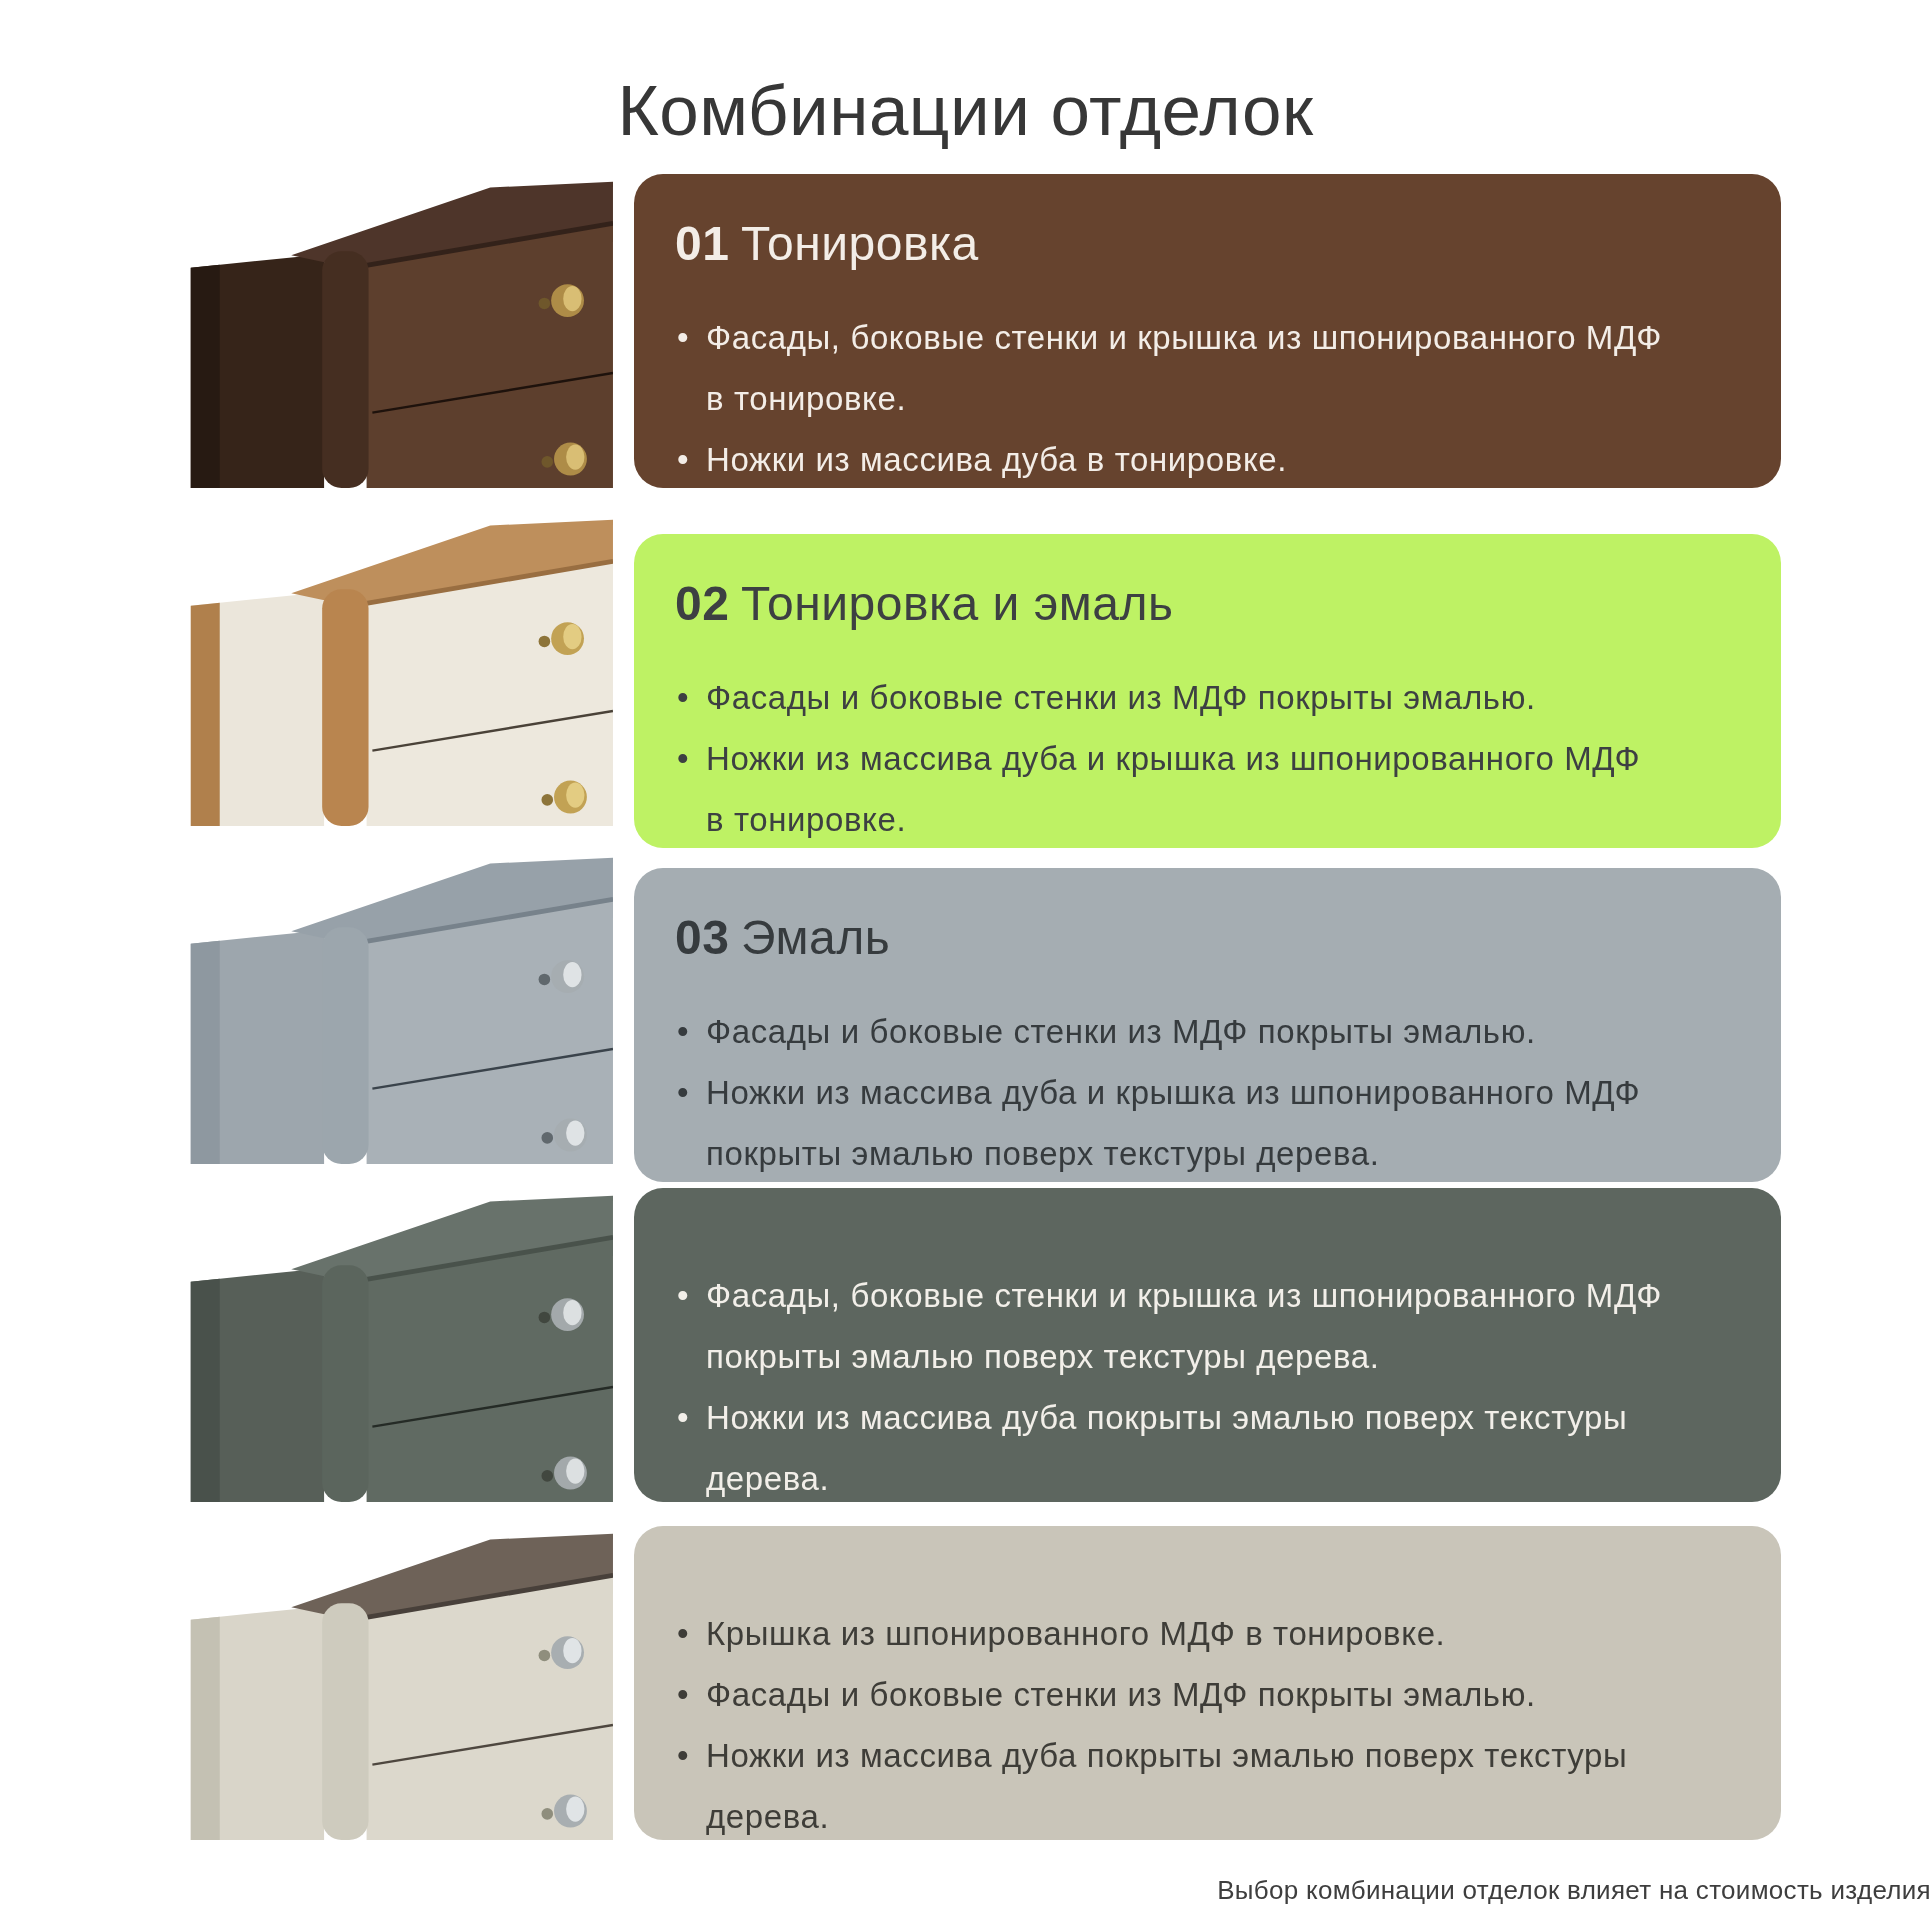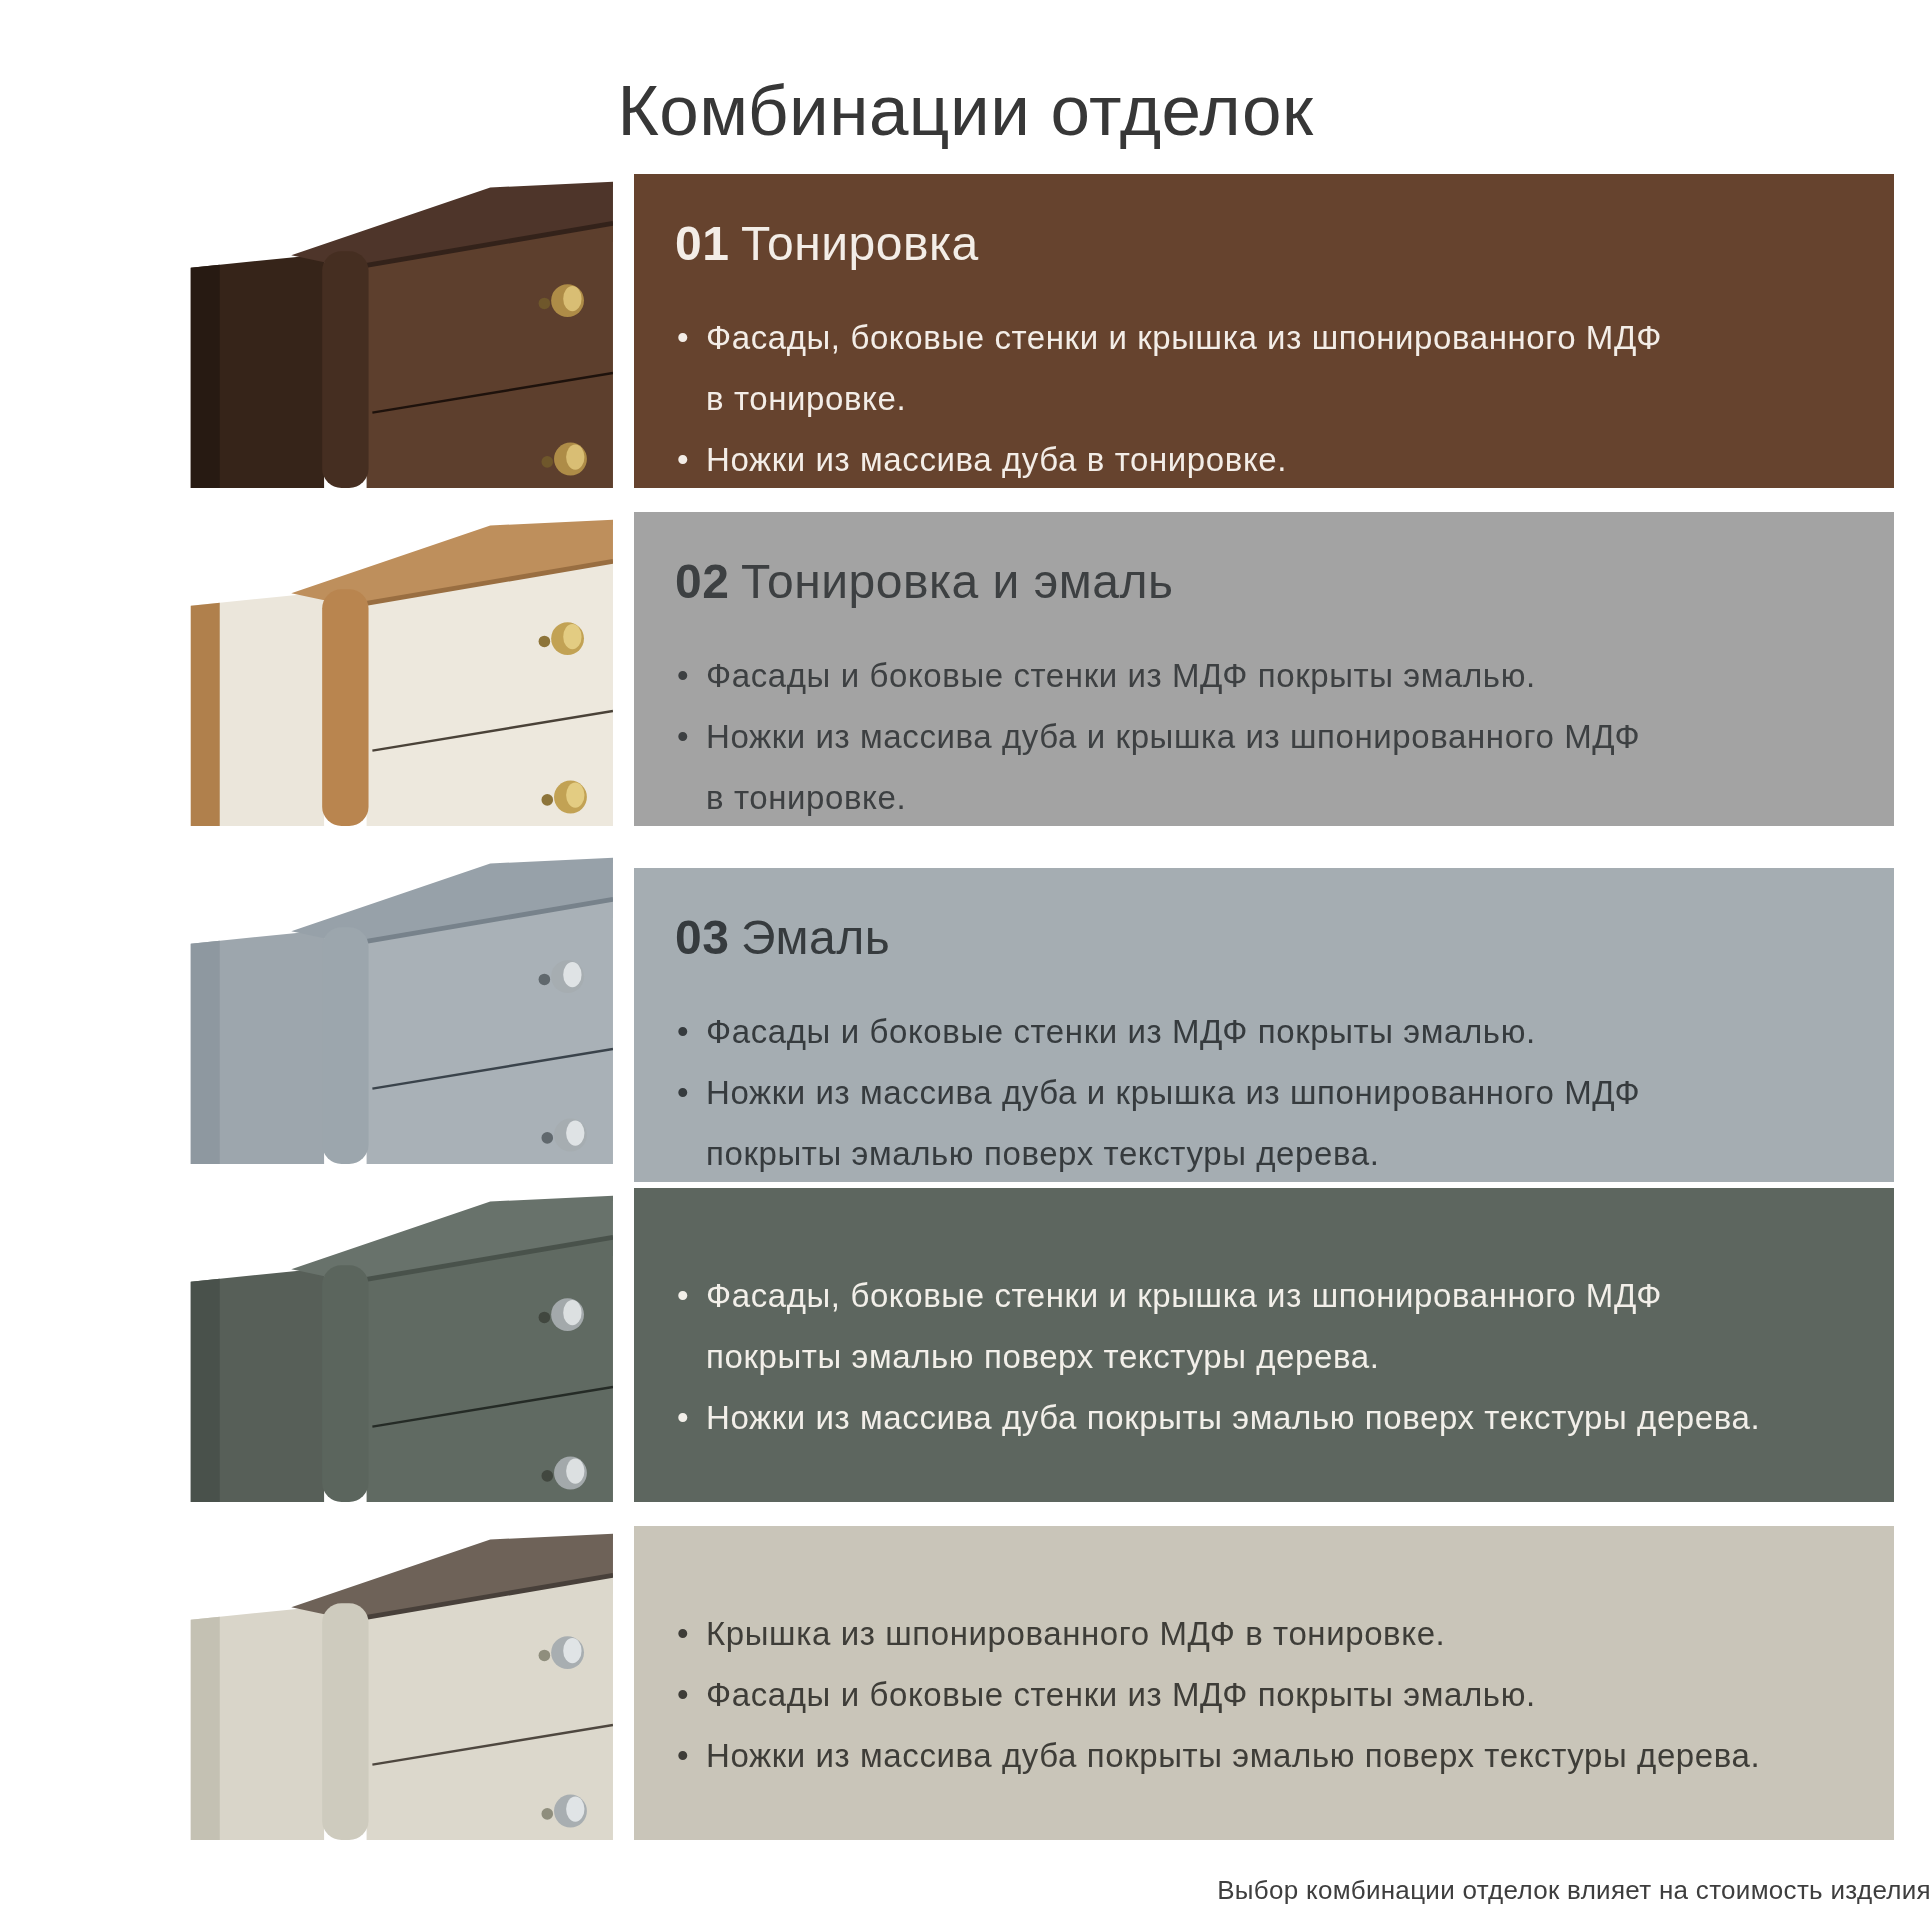--- a/index.html
+++ b/index.html
@@ -8,22 +8,22 @@
 
   .page-title{position:absolute;top:70px;left:0;width:100%;text-align:center;
     font-size:71px;font-weight:400;color:#373737;letter-spacing:0.5px;margin:0;}
 
   .row{position:absolute;left:183px;width:1598px;height:314px;}
   .r0{top:174px}.r1{top:512px}.r2{top:850px}.r3{top:1188px}.r4{top:1526px}
 
   .photo{position:absolute;left:0;top:0;width:430px;height:314px;background:#ffffff;overflow:hidden;}
   .photo svg{display:block;width:430px;height:314px;}
 
-  .panel{position:absolute;left:451px;top:0;width:1260px;height:314px;box-sizing:border-box;
-    padding:42px 41px 0 41px;}
+  .panel{position:absolute;left:451px;top:0;width:1147px;height:314px;box-sizing:border-box;
+    padding:42px 41px 0 41px;border-radius:29px;}
   .panel h2{margin:0;font-size:48px;line-height:56px;font-weight:400;letter-spacing:0.5px;}
   .panel h2 .num{font-weight:700;margin-right:11.6px;}
   .panel ul{list-style:none;margin:35px 0 0 0;padding:0;}
   .panel li{position:relative;padding-left:31px;font-size:33px;line-height:61px;letter-spacing:0.6px;}
   .panel li::before{content:"\2022";position:absolute;left:1.9px;top:0;}
   .btext{white-space:pre-line;}
 
   .seam{fill:none;stroke-width:2.5px;}
   .top-edge{stroke-width:5px;}
 
@@ -76,21 +76,21 @@
         <rect x="144" y="80" width="48" height="245" rx="20" fill="#B9854F"></rect>
         <path class="seam" d="M196,247 L445,206" stroke="#4A4238"></path>
         <circle cx="374" cy="134" r="6" fill="#8D7439"></circle>
         <circle cx="398" cy="131" r="17" fill="#C2A254"></circle>
         <ellipse cx="403" cy="129" rx="9.5" ry="13" fill="#E3CC82"></ellipse>
         <circle cx="377" cy="298" r="6" fill="#8D7439"></circle>
         <circle cx="401" cy="295" r="17" fill="#C2A254"></circle>
         <ellipse cx="406" cy="293" rx="9.5" ry="13" fill="#E3CC82"></ellipse>
       </svg>
     </div>
-    <div class="panel" style="background: #a3a3a3; color: rgb(61, 64, 66);">
+    <div class="panel" style="background: #bef264; color: rgb(61, 64, 66); margin-top: 22px;">
       <h2><span class="num">02</span><span>Тонировка и эмаль</span></h2>
       <ul>
         <li><span class="btext">Фасады и боковые стенки из МДФ покрыты эмалью.</span></li>
         <li><span class="btext">Ножки из массива дуба и крышка из шпонированного МДФ
 в тонировке.</span></li>
       </ul>
     </div>
   </section>
 
   <section class="row r2">

